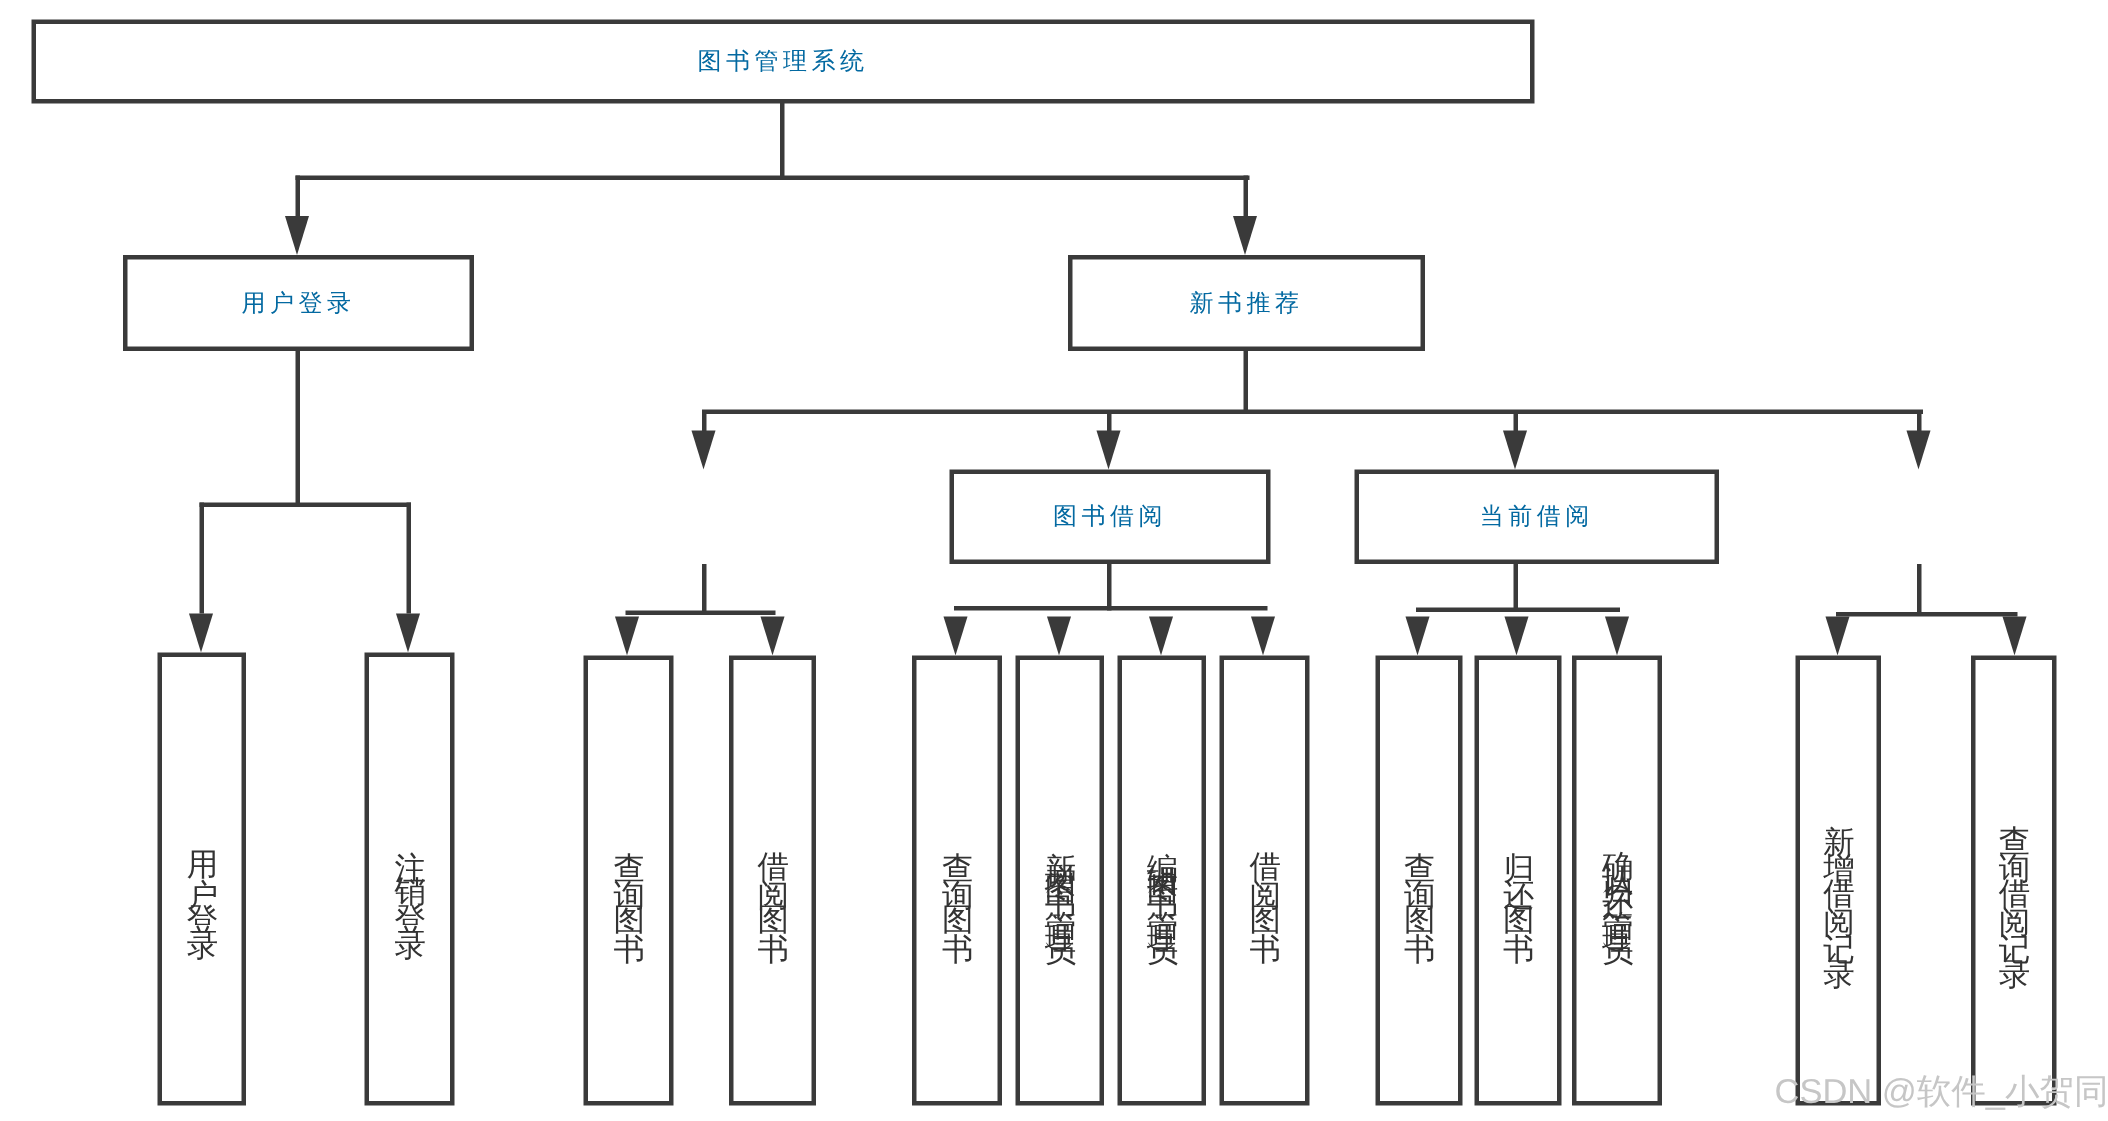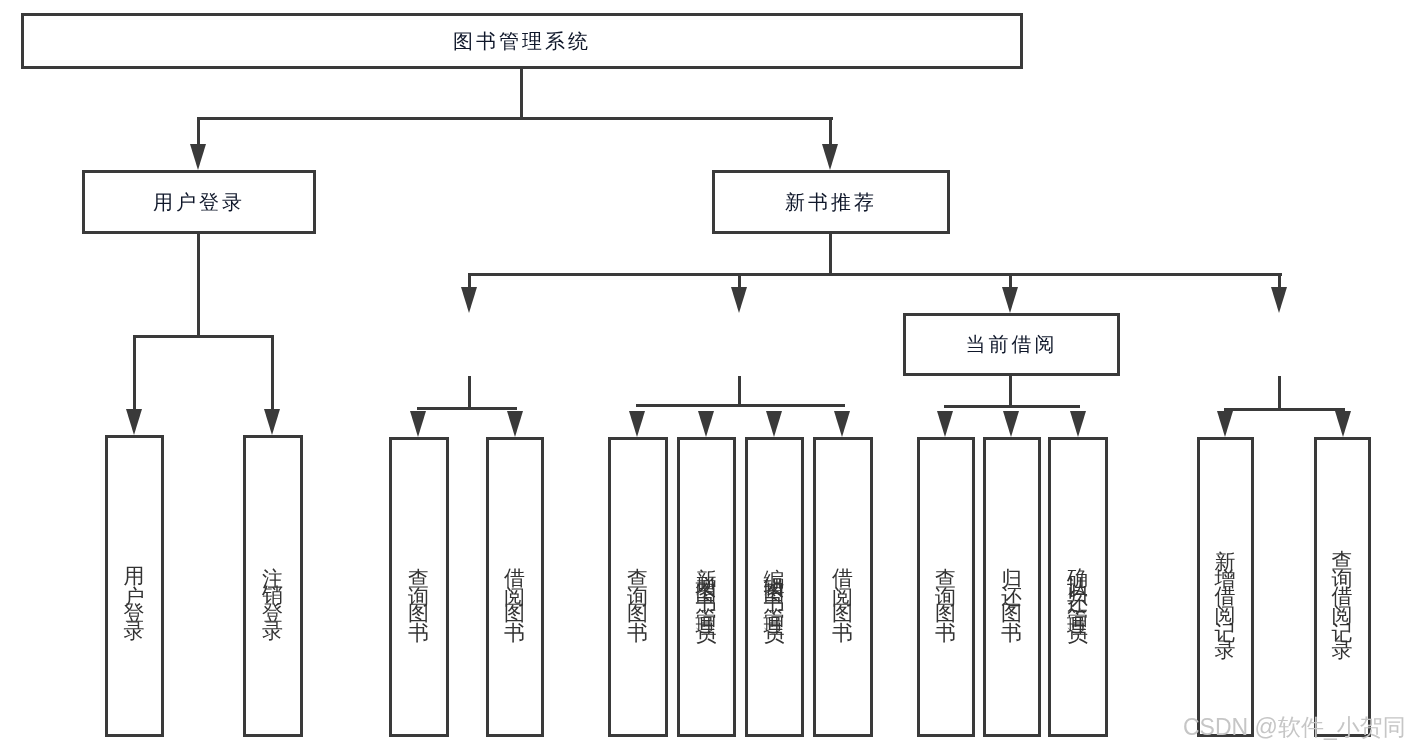--- a/index.html
+++ b/index.html
@@ -5,21 +5,21 @@
   html,body{margin:0;padding:0;background:#ffffff;}
   .canvas{
     position:relative;width:1405px;height:747px;background:#ffffff;
     font-family:"Liberation Sans","DejaVu Sans",sans-serif;color:#333333;
     overflow:hidden;
   }
   .box{
     position:absolute;box-sizing:border-box;border:3px solid #3a3a3a;background:#ffffff;
     display:flex;align-items:center;justify-content:center;
   }
-  .hbox .label{font-size:20px;letter-spacing:3px;color:#0f172a;white-space:nowrap;}
+  .hbox .label{font-size:16px;letter-spacing:3px;color:#0369a1;white-space:nowrap;}
   .vbox{z-index:1;}
   .vtext{
     writing-mode:vertical-rl;text-orientation:mixed;
     font-size:21px;letter-spacing:18px;color:#333333;line-height:1;
   }
   .vtext.long{letter-spacing:8px;}
   .line{position:absolute;background:#3a3a3a;}
   .arrow{
     position:absolute;width:0;height:0;
     border-left:8px solid transparent;border-right:8px solid transparent;
@@ -39,21 +39,24 @@
     <span class="label">图书管理系统</span>
   </div>
 
   <div class="box hbox" style="left:82px;top:170px;width:234px;height:64px">
     <span class="label">用户登录</span>
   </div>
   <div class="box hbox" style="left:712px;top:170px;width:238px;height:64px">
     <span class="label">新书推荐</span>
   </div>
 
-  <div class="box hbox" style="left:903px;top:313px;width:217px;height:63px">
+  <div class="box hbox" style="left:633px;top:313px;width:214px;height:63px">
+    <span class="label">图书借阅</span>
+  </div>
+  <div class="box hbox" style="left:903px;top:313px;width:243px;height:63px">
     <span class="label">当前借阅</span>
   </div>
 
   <div class="box vbox" style="left:105px;top:435px;width:59px;height:302px">
     <span class="vtext">用户登录</span>
   </div>
   <div class="box vbox" style="left:243px;top:435px;width:60px;height:302px">
     <span class="vtext">注销登录</span>
   </div>
 

